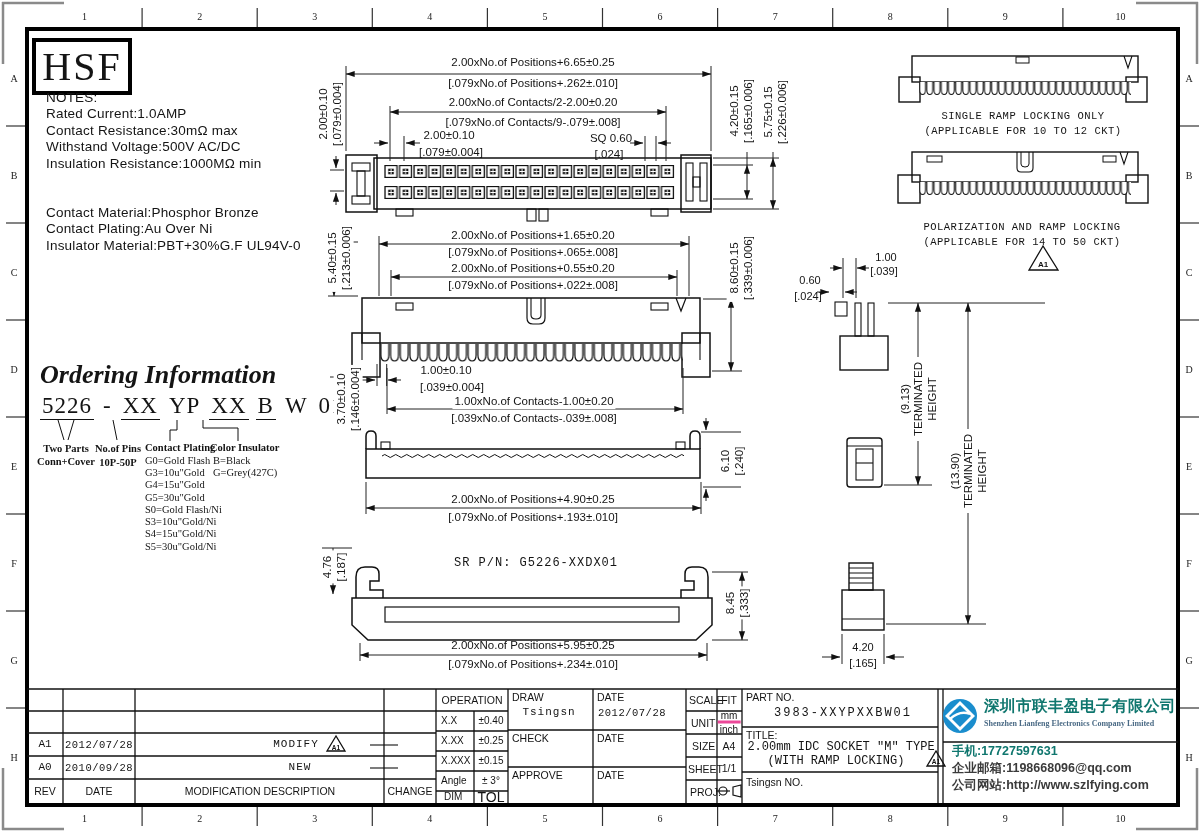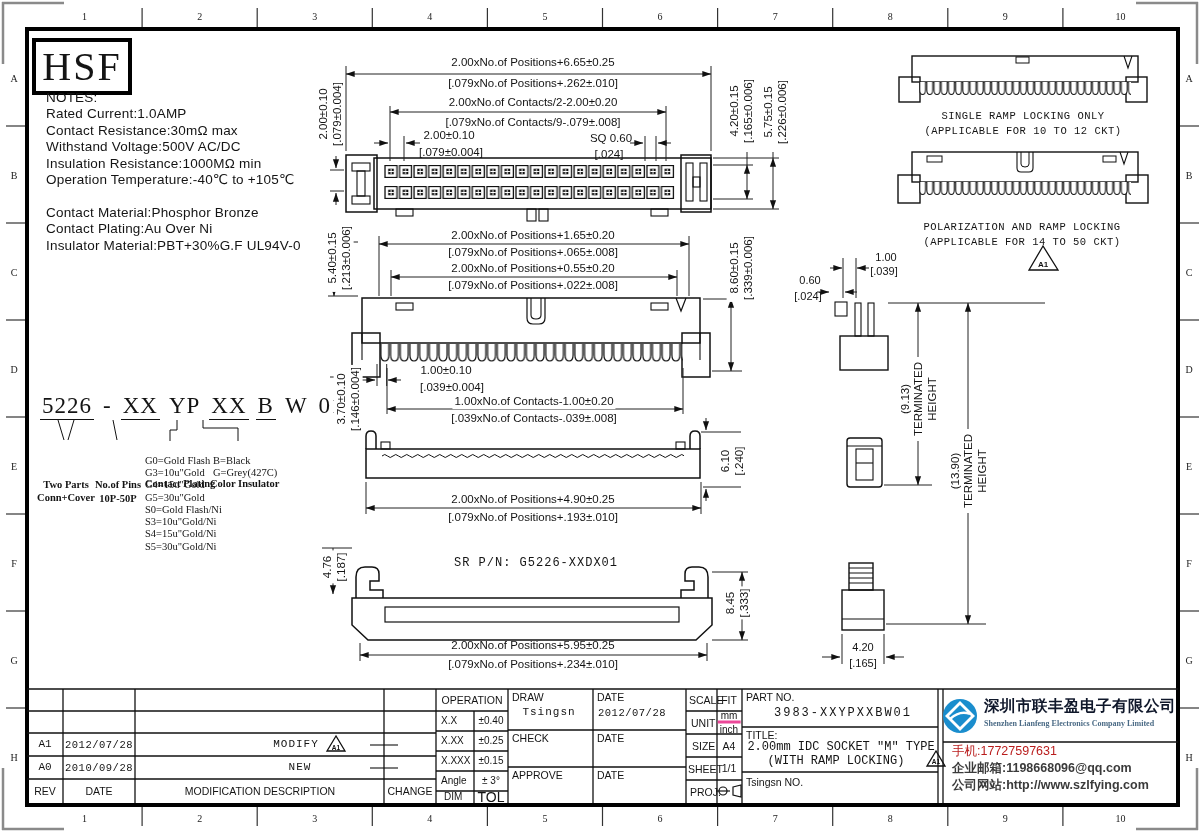--- a/index.html
+++ b/index.html
@@ -14,21 +14,21 @@
 .wbg{background:#fff;padding:0 2px;}
 .mono{font-family:"Liberation Mono","DejaVu Sans Mono",monospace;}
 .serif{font-family:"Liberation Serif","DejaVu Serif",serif;}
 .gl{position:absolute;font:10px "Liberation Serif",serif;color:#222;transform:translate(-50%,-50%);}
 .note{font-size:13.5px;letter-spacing:0.2px;}
 .cap{font-family:"Liberation Mono","DejaVu Sans Mono",monospace;font-size:10.5px;letter-spacing:0.5px;}
 .ord-title{font:italic 700 26px "Liberation Serif","DejaVu Serif",serif;}
 .code{font:400 23px "Liberation Serif","DejaVu Serif",serif;letter-spacing:1px;}
 .code span{display:inline-block;margin-right:7px;padding:0 2px;}
 .code .u{border-bottom:1.6px solid #111;}
-.olabel{font:600 10.5px "Liberation Serif","DejaVu Serif",serif;margin-top:36px;}
+.olabel{font:600 10.5px "Liberation Serif","DejaVu Serif",serif;}
 .oopt{font:400 10.5px "Liberation Serif","DejaVu Serif",serif;}
 .tbl{font-size:10.5px;}
 .small-tri{position:absolute;font:700 6.5px "Liberation Sans",sans-serif;transform:translate(-50%,-50%);}
 </style>
 </head>
 <body>
 
 <div id="sheet">
 
 <svg id="art" width="1200" height="832">
@@ -375,25 +375,25 @@
       <span class="gl" style="left: 1189px; top: 756.5px;">H</span>
     </div>
 
 <div class="t serif" style="left:82px;top:67px;font-size:40px;letter-spacing:2px;text-align:right;">HSF</div>
 
 <div class="tl note" style="left:46px;top:90px">NOTES:</div>
 <div class="tl note" style="left:46px;top:106px">Rated Current:1.0AMP</div>
 <div class="tl note" style="left:46px;top:123px">Contact Resistance:30mΩ max</div>
 <div class="tl note" style="left:46px;top:139px">Withstand Voltage:500V AC/DC</div>
 <div class="tl note" style="left:46px;top:156px">Insulation Resistance:1000MΩ min</div>
-<div class="tl note" style="left:46px;top:172px">Operation Temperature:-40℃ to +105℃</div>
 <div class="tl note" style="left:46px;top:205px">Contact Material:Phosphor Bronze</div>
 <div class="tl note" style="left:46px;top:221px">Contact Plating:Au Over Ni</div>
 <div class="tl note" style="left:46px;top:238px">Insulator Material:PBT+30%G.F UL94V-0</div>
 
+<div class="tl ord-title" style="left:40px;top:360px">Ordering Information</div>
 <div class="tl code" style="left:40px;top:393px">
   <span class="u">5226</span><span>-</span><span class="u">XX</span><span>YP</span><span class="u">XX</span><span class="u">B</span><span>W</span><span>01</span>
 </div>
 <div class="t olabel" style="left:66px;top:448px">Two Parts</div>
 <div class="t olabel" style="left:66px;top:461px">Conn+Cover</div>
 <div class="t olabel" style="left:118px;top:448px">No.of Pins</div>
 <div class="t olabel" style="left:118px;top:462px">10P-50P</div>
 <div class="tl olabel" style="left:145px;top:442px">Contact Plating</div>
 <div class="tl oopt" style="left:145px;top:455px">G0=Gold Flash</div>
 <div class="tl oopt" style="left:145px;top:467px">G3=10u"Gold</div>
@@ -536,19 +536,19 @@
 <div class="tl tbl" style="left:690px;top:786px">PROJ.</div>
 
 <div class="tl tbl" style="left:746px;top:691px">PART  NO.</div>
 <div class="t mono" style="left:843px;top:713px;font-size:12px;letter-spacing:2px">3983-XXYPXXBW01</div>
 <div class="tl tbl" style="left:746px;top:729px">TITLE:</div>
 <div class="t mono" style="left:841px;top:747px;font-size:12px">2.00mm IDC SOCKET "M" TYPE</div>
 <div class="t mono" style="left:836px;top:761px;font-size:12px">(WITH RAMP LOCKING)</div>
 <div class="small-tri" style="left:936px;top:761px">A1</div>
 <div class="tl tbl" style="left:746px;top:776px">Tsingsn  NO.</div>
 
-<div class="tl" style="left:984px;top:697px;font-size:15.5px;font-weight:700;letter-spacing:0.5px;color:#0f172a">深圳市联丰盈电子有限公司</div>
+<div class="tl" style="left:984px;top:697px;font-size:15.5px;font-weight:700;letter-spacing:0.5px;color:#0f766e">深圳市联丰盈电子有限公司</div>
 <div class="tl serif" style="left:984px;top:719px;font-size:8px;font-weight:700;color:#4a6a85">Shenzhen Lianfeng Electronics Company Limited</div>
-<div class="tl" style="left:952px;top:744px;font-size:12.5px;font-weight:400;color:#b91c1c">手机:17727597631</div>
+<div class="tl" style="left:952px;top:744px;font-size:12.5px;font-weight:700;color:#0f766e">手机:17727597631</div>
 <div class="tl" style="left:952px;top:761px;font-size:12.5px;font-weight:700;color:#3b3b3b">企业邮箱:1198668096@qq.com</div>
 <div class="tl" style="left:952px;top:778px;font-size:12.5px;font-weight:700;color:#3b3b3b">公司网站:http://www.szlfying.com</div>
 
 </div>
 
 </body></html>

